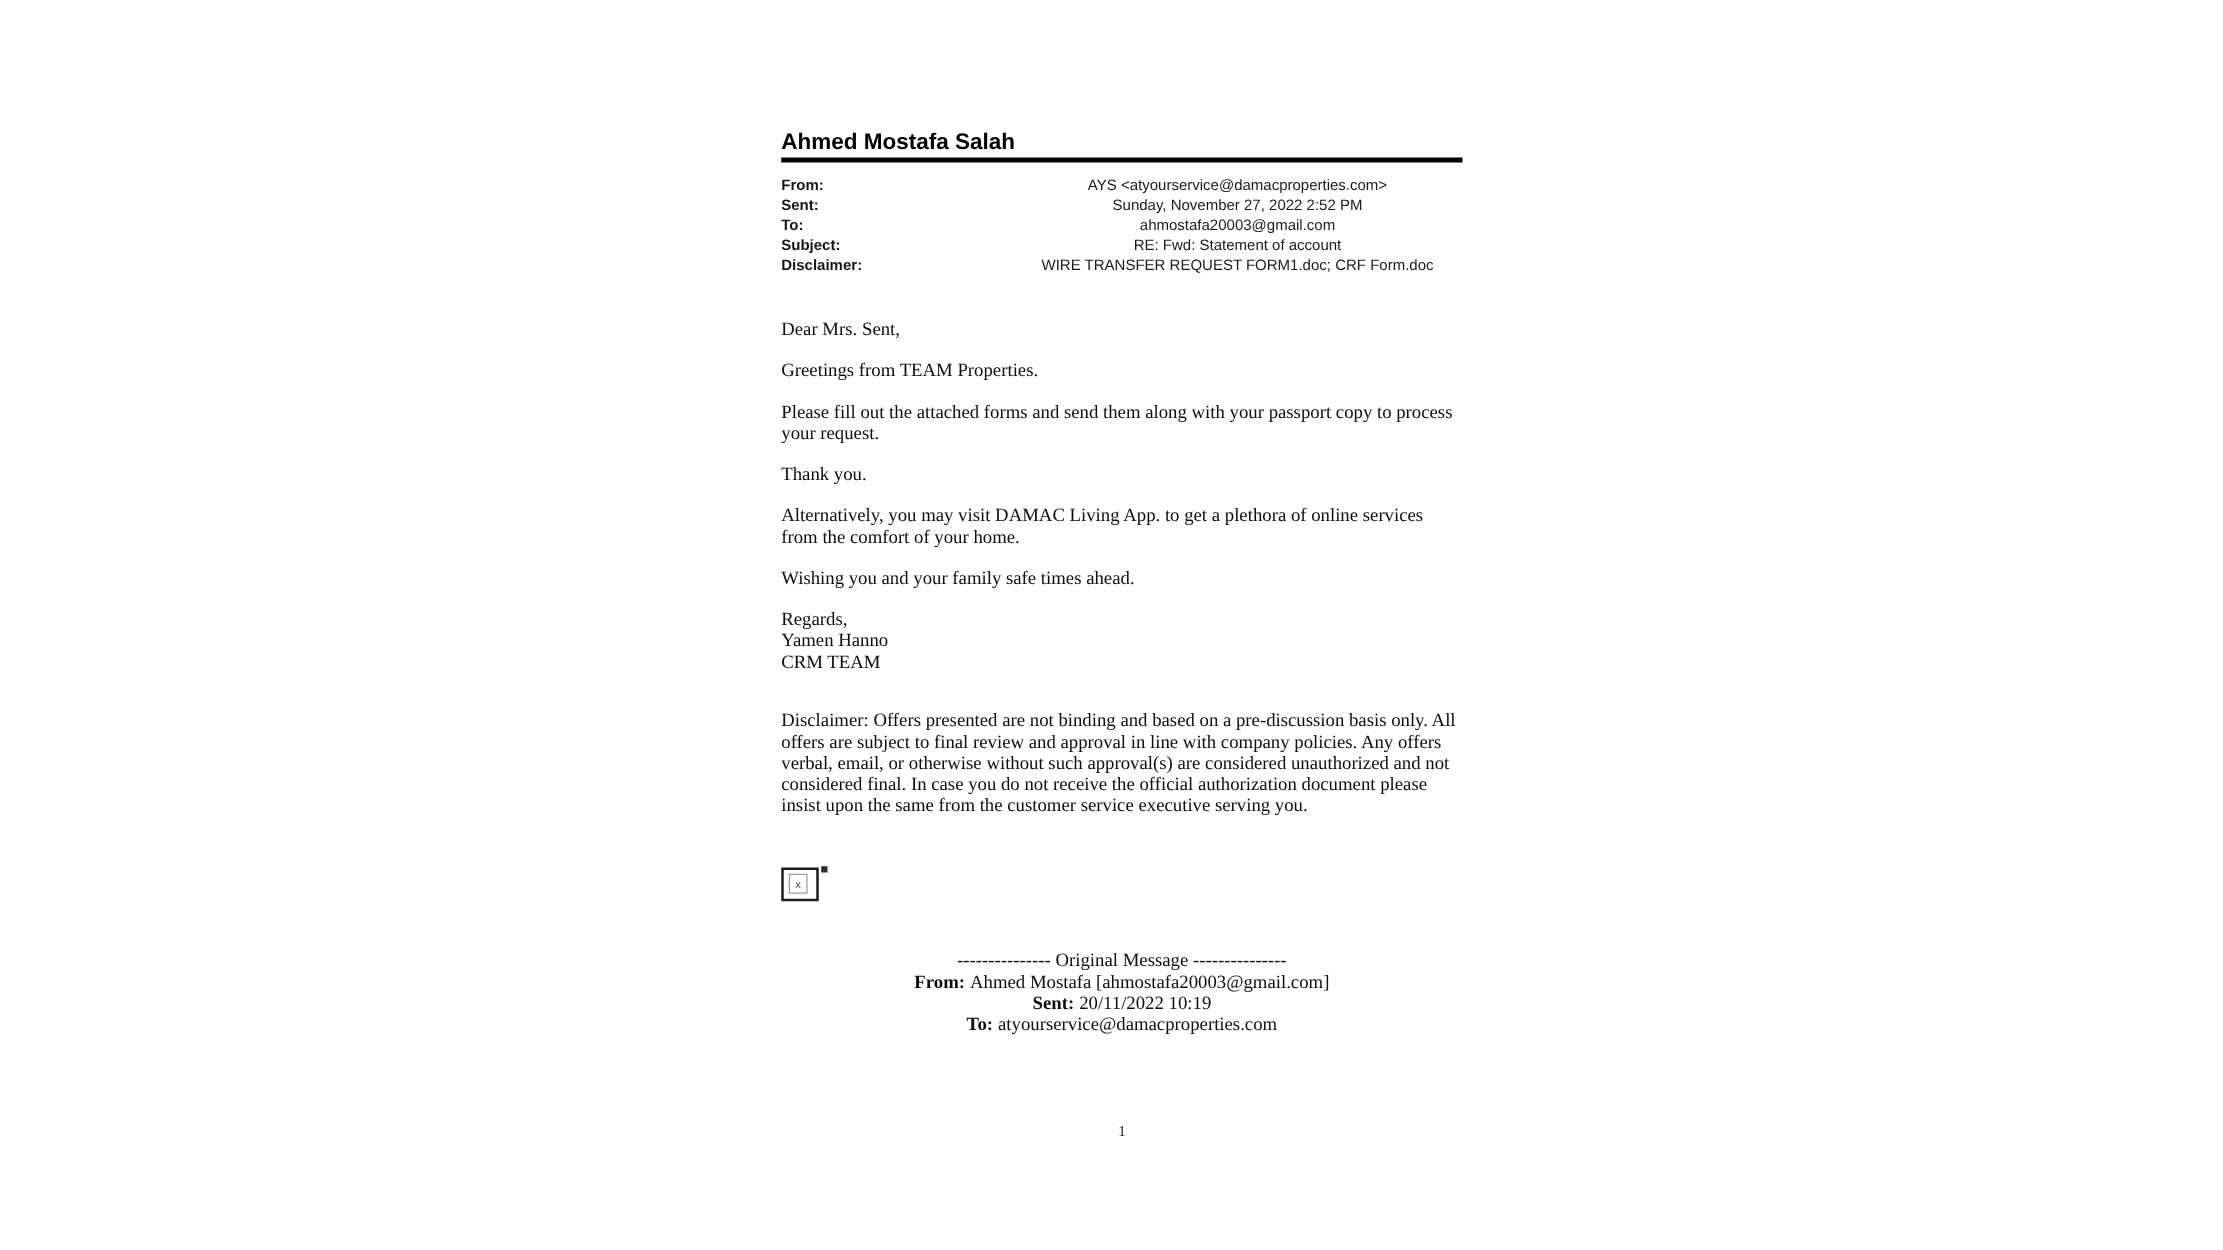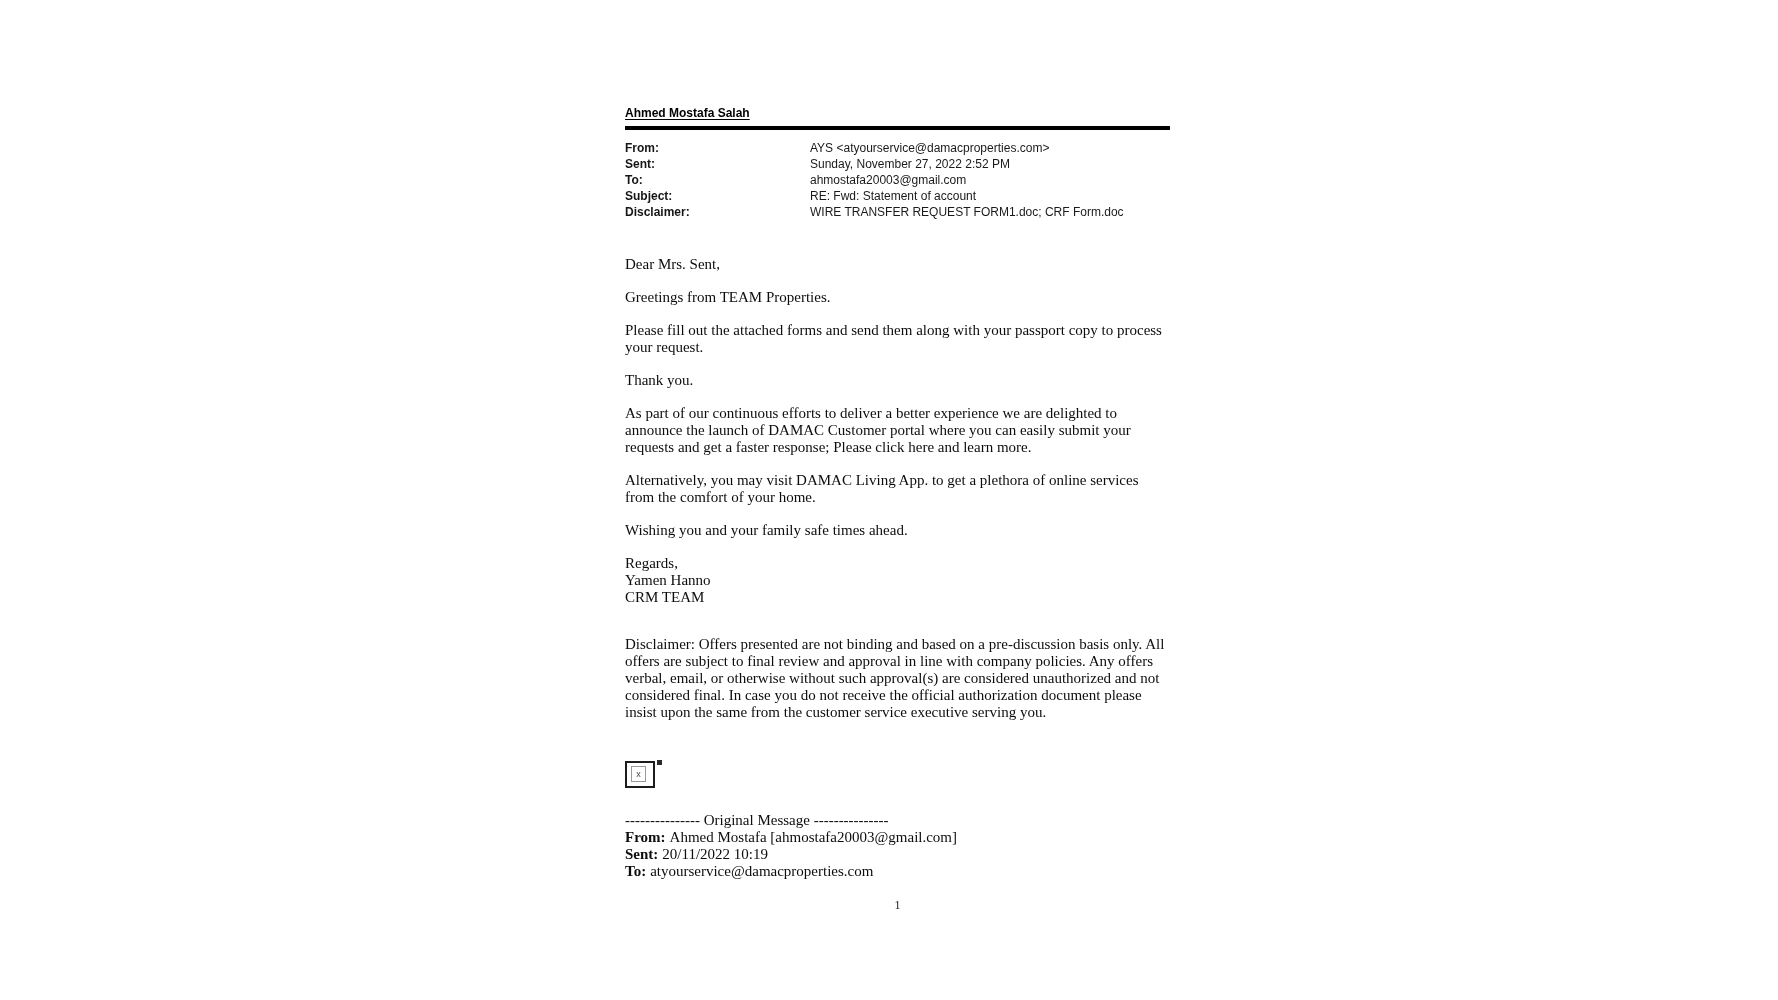--- a/index.html
+++ b/index.html
@@ -16,24 +16,23 @@
   .page {
     position: absolute;
     left: 625px;
     top: 103px;
     width: 545px;
     color: #111;
   }
   .title {
     font-family: "Liberation Sans", "DejaVu Sans", sans-serif;
     font-weight: bold;
-    font-size: 12px;
+    font-size: 18px;
     line-height: 20px;
     color: #000;
-    text-decoration: underline;
     text-underline-offset: 2px;
   }
   .title-rule {
     height: 4px;
     background: #000;
     margin-top: 3px;
   }
   .fields {
     margin-top: 10px;
     font-family: "Liberation Sans", "DejaVu Sans", sans-serif;
@@ -46,20 +45,21 @@
   }
   .field-label {
     width: 185px;
     flex: 0 0 185px;
     font-weight: bold;
     color: #161616;
   }
   .field-value {
     flex: 1;
     white-space: nowrap;
+    text-align: center;
   }
   .body-text {
     margin-top: 36px;
     font-family: "Liberation Serif", "DejaVu Serif", serif;
     font-size: 15px;
     line-height: 17px;
     color: #0d0d0d;
   }
   .para {
     margin: 0 0 16px 0;
@@ -96,21 +96,22 @@
   }
   .img-placeholder .corner-dot {
     position: absolute;
     right: -9px;
     top: -3px;
     width: 5px;
     height: 5px;
     background: #2a2a2a;
   }
   .orig-msg {
-    margin-top: 24px;
+    margin-top: 40px;
+    text-align: center;
   }
   .orig-line {
     margin: 0;
     line-height: 17px;
   }
   .orig-line .b {
     font-weight: bold;
     margin-right: 4px;
   }
   .page-number {
@@ -153,21 +154,20 @@
       <div class="field-label">Disclaimer:</div>
       <div class="field-value">WIRE TRANSFER REQUEST FORM1.doc; CRF Form.doc</div>
     </div>
   </div>
 
   <div class="body-text">
     <p class="para">Dear Mrs. Sent,</p>
     <p class="para">Greetings from TEAM Properties.</p>
     <p class="para">Please fill out the attached forms and send them along with your passport copy to process your request.</p>
     <p class="para">Thank you.</p>
-    <p class="para">As part of our continuous efforts to deliver a better experience we are delighted to announce the launch of DAMAC Customer portal where you can easily submit your requests and get a faster response; Please click here and learn more.</p>
     <p class="para">Alternatively, you may visit DAMAC Living App. to get a plethora of online services from the comfort of your home.</p>
     <p class="para">Wishing you and your family safe times ahead.</p>
 
     <div>
       <p class="sig-line">Regards,</p>
       <p class="sig-line">Yamen Hanno</p>
       <p class="sig-line">CRM TEAM</p>
     </div>
 
     <p class="para disclaimer">Disclaimer: Offers presented are not binding and based on a pre-discussion basis only. All offers are subject to final review and approval in line with company policies. Any offers verbal, email, or otherwise without such approval(s) are considered unauthorized and not considered final. In case you do not receive the official authorization document please insist upon the same from the customer service executive serving you.</p>

